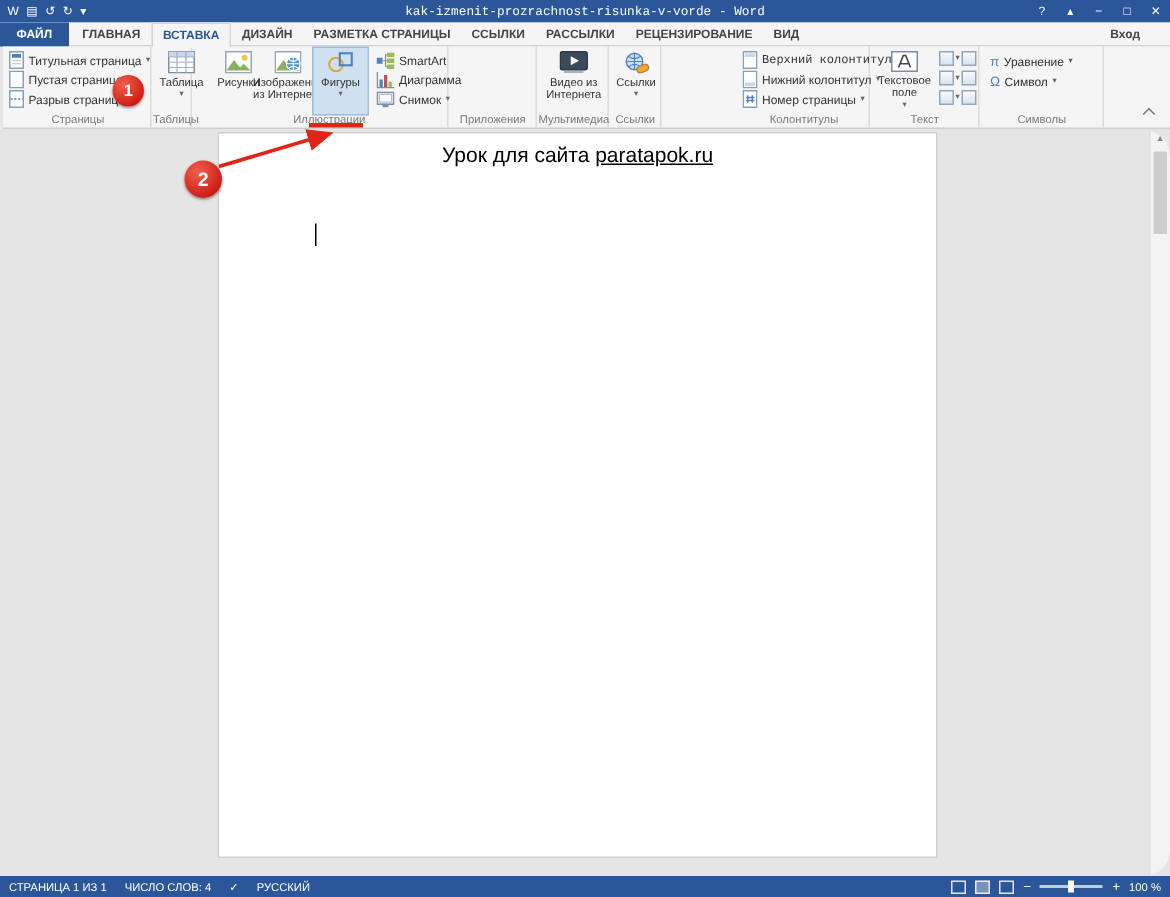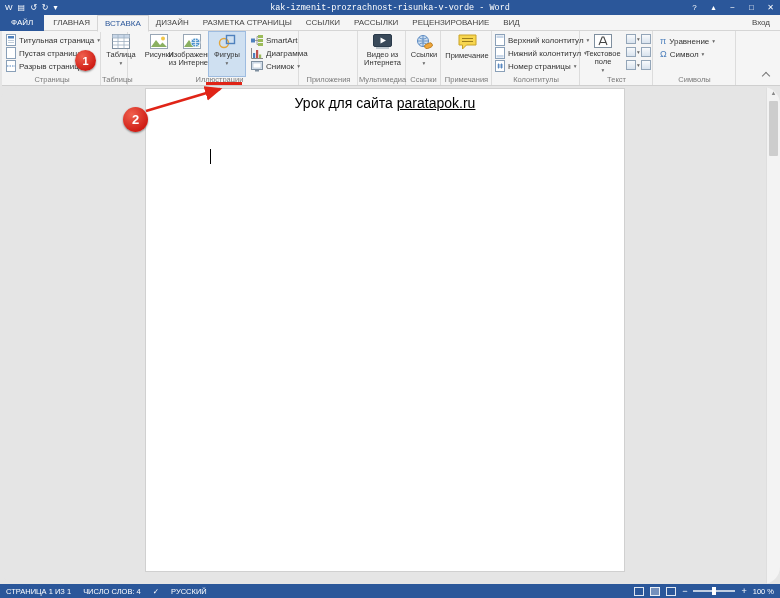--- a/index.html
+++ b/index.html
@@ -9,25 +9,25 @@
 
   
   .titlebar { position:absolute; top:0; left:0; right:0; height:15px; background:#2b579a; color:#fff; display:flex; align-items:center; font-size:8.5px; }
   .qat { display:flex; align-items:center; gap:5px; padding-left:5px; }
   .qat span { font-size:8px; line-height:15px; cursor:default; }
   .title-text { position:absolute; left:0; right:0; text-align:center; font-size:8.5px; color:#fff; pointer-events:none;font-family:Liberation Mono, monospace; }
   .win-controls { margin-left:auto; display:flex; align-items:center; gap:0; z-index:2; }
   .win-controls span { width:19px; text-align:center; font-size:8px; line-height:15px; }
 
   
-  .tabrow { position:absolute; top:15px; left:0; right:0; height:16px; background:#f5f5f5; display:flex; align-items:center; border-bottom:1px solid #d5d5d5; }
+  .tabrow { position:absolute; top:15px; left:0; right:0; height:16px; background:#f5f5f5; display:flex; align-items:center; border-bottom:1px solid #d5d5d5;font-weight:bold; }
   .tab { font-size:8px; line-height:15px; padding:0 7px; color:#444; white-space:nowrap; }
   .tab.file { background:#2b579a; color:#fff; padding:0 11px; margin-right:2px; line-height:16px; }
   .tab.active { background:#f5f5f5; color:#2b579a; border:1px solid #d5d5d5; border-bottom:1px solid #f5f5f5; margin-bottom:-1px; z-index:2; }
-  .signin { margin-left:auto; font-size:8px; color:#444; padding-right:10px; line-height:15px; }
+  .signin { margin-left:auto; font-size:8px; color:#444; padding-right:20px; line-height:15px; }
 
   
   .ribbon { position:absolute; top:31px; left:2px; right:0; height:55px; background:#f5f5f5; border-bottom:1px solid #cfcfcf; }
   .group { position:absolute; top:0; height:54px; border-right:1px solid #dcdcdc; }
   .glabel { position:absolute; bottom:1px; left:0; right:0; text-align:center; font-size:7.5px; color:#7a7a7a; white-space:nowrap; }
   .srow { position:absolute; display:flex; align-items:center; gap:3px; height:12px; font-size:8px; color:#333; white-space:nowrap; padding-left:2px; }
   .dd { font-size:5.5px; color:#666; }
   .bigbtn { position:absolute; top:1px; height:43px; display:flex; flex-direction:column; align-items:center; justify-content:flex-start; font-size:7.5px; line-height:8px; text-align:center; color:#333; }
   .bigbtn .ic { margin:2px 0 2px; display:flex; align-items:center; justify-content:center; }
   .bigbtn .lbl { white-space:normal; }
@@ -230,35 +230,23 @@
               <path d="M2.5 7 h11 M8 1.5 v11 M4 3.5 c2.5 2 5.5 2 8 0 M4 10.5 c2.5 -2 5.5 -2 8 0" stroke="#4f81bd" fill="none" stroke-width="0.8"></path>
               <rect x="9.5" y="9.5" width="8" height="4.5" rx="2.2" fill="#f0a63b" stroke="#b57a20" stroke-width="0.8" transform="rotate(-22 13.5 11.7)"></rect>
             </svg>
           </span>
         <span class="lbl">Ссылки</span>
         <span class="dd">▾</span>
       </div>
       <div class="glabel">Ссылки</div>
     </div>
 
-    <div class="group" style="left:440px;width:50px;">
-      <div class="bigbtn" style="left:2px;width:46px;">
-        <span class="ic">
-            <svg width="19" height="16" viewBox="0 0 19 16">
-              <path d="M1 1 h17 v10 h-9.5 l-4 4 v-4 h-3.5 z" fill="#f7d64f" stroke="#c9a227"></path>
-              <path d="M4 4.5 h11 M4 7.5 h11" stroke="#9a7d1d" stroke-width="1"></path>
-            </svg>
-          </span>
-        <span class="lbl">Примечание</span>
-      </div>
-      <div class="glabel">Примечания</div>
-    </div>
 
     <div class="group" style="left:491px;width:87px;">
-      <div class="srow" style="top:3px;">
+      <div class="srow" style="top:3px;font-family:Liberation Mono, monospace;">
         <svg width="10" height="12" viewBox="0 0 10 12">
             <rect x="0.5" y="0.5" width="9" height="11" fill="#fff" stroke="#8aa0b8"></rect>
             <rect x="1.5" y="1.5" width="7" height="2.5" fill="#c9d7e8"></rect>
           </svg>
         <span>Верхний колонтитул</span>
         <span class="dd">▾</span>
       </div>
       <div class="srow" style="top:16px;">
         <svg width="10" height="12" viewBox="0 0 10 12">
             <rect x="0.5" y="0.5" width="9" height="11" fill="#fff" stroke="#8aa0b8"></rect>

